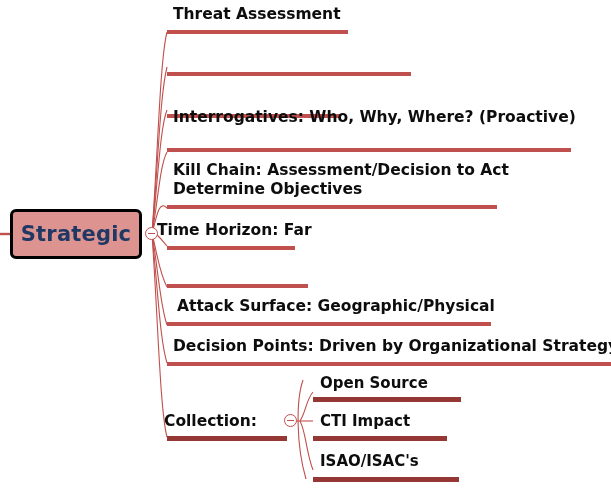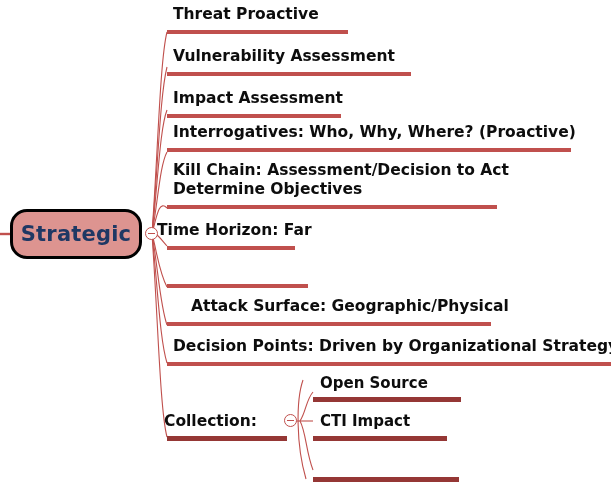--- a/index.html
+++ b/index.html
@@ -28,21 +28,21 @@
 
   
   .root-node {
     position: absolute;
     left: 10px;
     top: 209px;
     width: 132px;
     height: 50px;
     background: #dd9490;
     border: 3px solid #000000;
-    border-radius: 17px;
+    border-radius: 6px;
     box-sizing: border-box;
     display: flex;
     align-items: center;
     justify-content: center;
   }
   .root-label {
     font-size: 21px;
     font-weight: bold;
     color: #1f3864;
     letter-spacing: .2px;
@@ -120,52 +120,51 @@
 
       <path d="M303,380 C296,400 296,445 306,479"></path>
     </g>
   </svg>
 
   <div class="root-node">
     <span class="root-label">Strategic</span>
   </div>
   <span class="toggle" style="left:145px; top:227px;"></span>
 
-  <div class="topic" style="left:173px; top:5px;">Threat Proactive</div>
+  <div class="topic" style="left:173px; top:5px;">Threat Assessment</div>
   <div class="underline" style="left:167px; top:30px; width:181px;"></div>
 
-  <div class="topic" style="left:173px; top:47px;">Vulnerability Assessment</div>
   <div class="underline" style="left:167px; top:72px; width:244px;"></div>
 
-  <div class="topic" style="left:173px; top:89px;">Impact Assessment</div>
   <div class="underline" style="left:167px; top:114px; width:174px;"></div>
 
-  <div class="topic" style="left:173px; top:123px;">Interrogatives: Who, Why, Where? (Proactive)</div>
+  <div class="topic" style="left:173px; top:108px;">Interrogatives: Who, Why, Where? (Proactive)</div>
   <div class="underline" style="left:167px; top:148px; width:404px;"></div>
 
   <div class="topic" style="left:173px; top:161px;">Kill Chain: Assessment/Decision to Act
 Determine Objectives</div>
   <div class="underline" style="left:167px; top:205px; width:330px;"></div>
 
   <div class="topic" style="left:157px; top:221px;">Time Horizon: Far</div>
   <div class="underline" style="left:167px; top:246px; width:128px;"></div>
 
   <div class="underline" style="left:167px; top:284px; width:141px;"></div>
 
-  <div class="topic" style="left:191px; top:297px;">Attack Surface: Geographic/Physical</div>
+  <div class="topic" style="left:177px; top:297px;">Attack Surface: Geographic/Physical</div>
   <div class="underline" style="left:167px; top:322px; width:324px;"></div>
 
   <div class="topic" style="left:173px; top:337px;">Decision Points: Driven by Organizational Strategy</div>
   <div class="underline" style="left:167px; top:362px; width:444px;"></div>
 
   <div class="topic" style="left:164px; top:412px;">Collection:</div>
   <div class="underline sub" style="left:167px; top:436px; width:120px;"></div>
   <span class="toggle" style="left:284px; top:414px;"></span>
 
   <div class="topic sub" style="left:320px; top:374px;text-align:center;">Open Source</div>
   <div class="underline sub" style="left:313px; top:397px; width:148px;"></div>
 
   <div class="topic sub" style="left:320px; top:412px;">CTI Impact</div>
   <div class="underline sub" style="left:313px; top:436px; width:134px;"></div>
 
+  <div class="topic sub" style="left:320px; top:452px;">ISAO/ISAC's</div>
   <div class="underline sub" style="left:313px; top:477px; width:146px;"></div>
 
 </div>
 
 </body></html>

